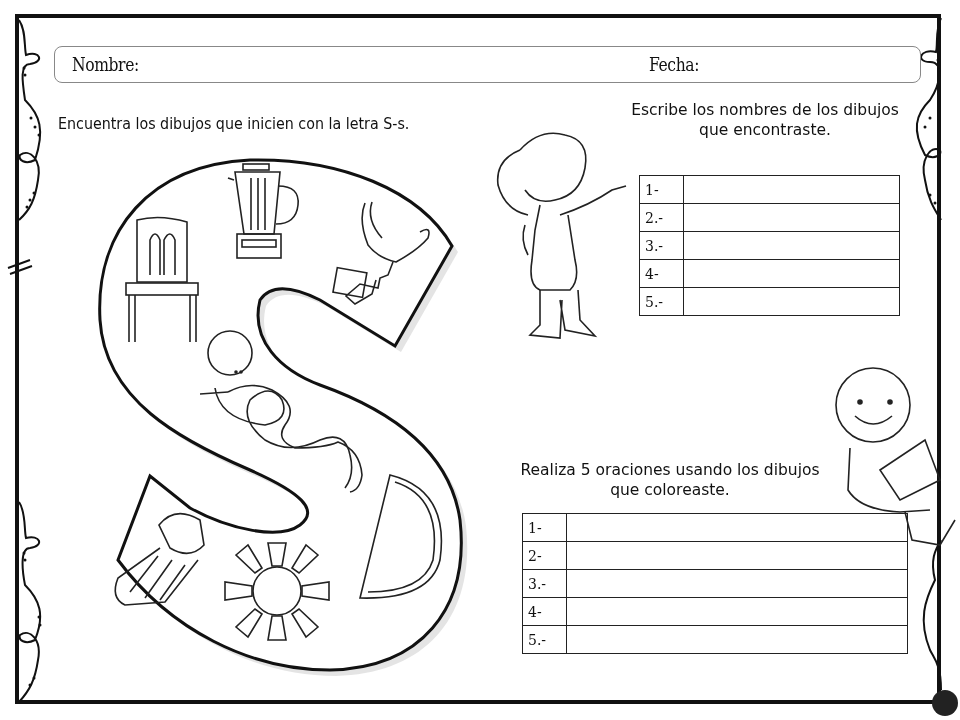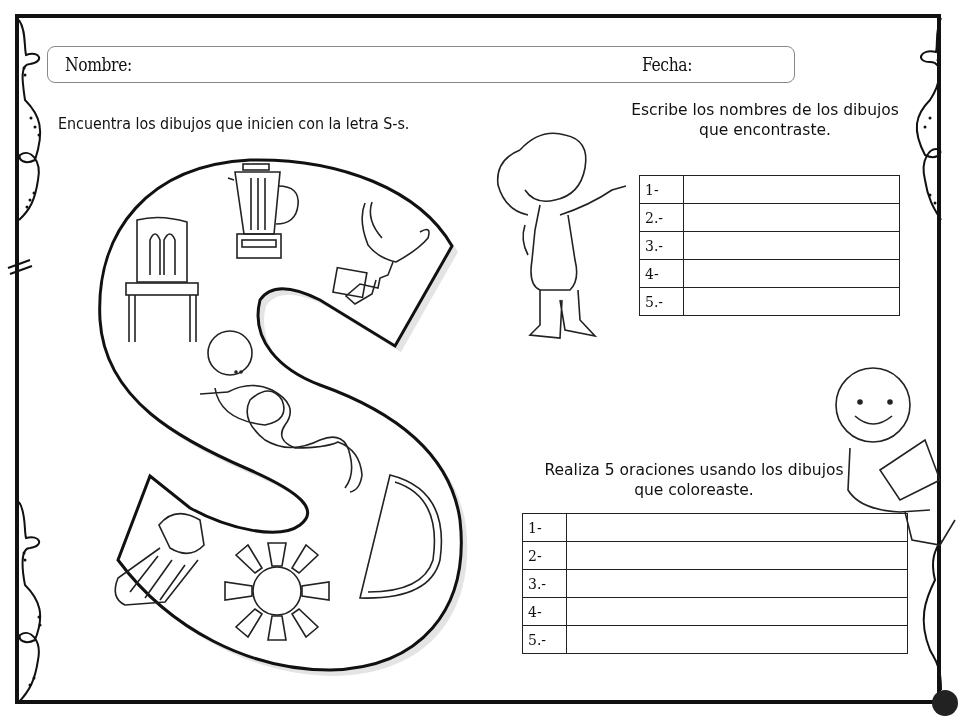--- a/index.html
+++ b/index.html
@@ -1,24 +1,24 @@
 <!DOCTYPE html>
 <html><head>
 <meta charset="utf-8">
 <style>
   html, body { margin: 0; padding: 0; background: #ffffff; }
   body { width: 960px; height: 720px; position: relative; overflow: hidden; font-family: "DejaVu Sans", sans-serif; color: #111; }
   .frame { position: absolute; left: 15px; top: 14px; width: 926px; height: 690px; border: 4px solid #111; box-sizing: border-box; }
-  .name-bar { position: absolute; left: 47px; top: 46px; width: 748px; height: 37px; border: 1.5px solid #888; border-radius: 8px; box-sizing: border-box; }
+  .name-bar { position: absolute; left: 54px; top: 46px; width: 867px; height: 37px; border: 1.5px solid #888; border-radius: 8px; box-sizing: border-box; }
   .name-label { position: absolute; left: 17px; top: 6px; font-family: "DejaVu Serif", serif; font-size: 19px; letter-spacing: -0.5px; transform: scaleX(0.82); transform-origin: left; }
   .fecha-label { position: absolute; left: 594px; top: 6px; font-family: "DejaVu Serif", serif; font-size: 19px; letter-spacing: -0.5px; transform: scaleX(0.82); transform-origin: left; }
   .instr { position: absolute; font-size: 15.5px; line-height: 20px; text-align: center; }
   .instr-left { left: 58px; top: 114px; transform: scaleX(0.92); transform-origin: left; white-space: nowrap; }
   .instr-right { left: 615px; top: 100px; width: 300px; }
-  .instr-bottom { left: 520px; top: 460px; width: 300px; margin-left: 24px; }
+  .instr-bottom { left: 520px; top: 460px; width: 300px; }
   table.lines { position: absolute; border-collapse: collapse; }
   table.lines td { border: 1.5px solid #222; height: 27px; padding: 0; }
   table.lines td.num { width: 38px; font-family: "DejaVu Serif", serif; font-size: 14px; padding-left: 5px; }
   .t1 { left: 639px; top: 175px; width: 261px; }
   .t2 { left: 522px; top: 513px; width: 386px; }
   .t2 td { height: 27px; }
   svg.art { position: absolute; left: 0; top: 0; }
   .badge { position: absolute; left: 932px; top: 690px; width: 26px; height: 26px; border-radius: 50%; background: #222; color: #fff; font-size: 5px; line-height: 26px; text-align: center; }
 </style>
 </head>

